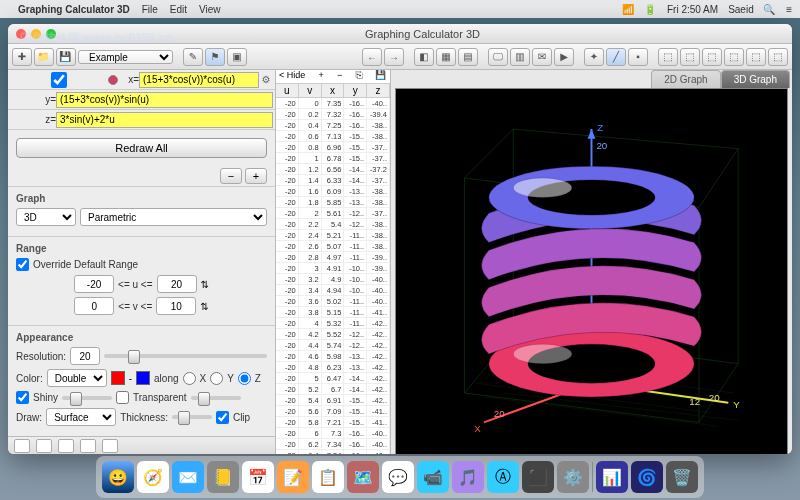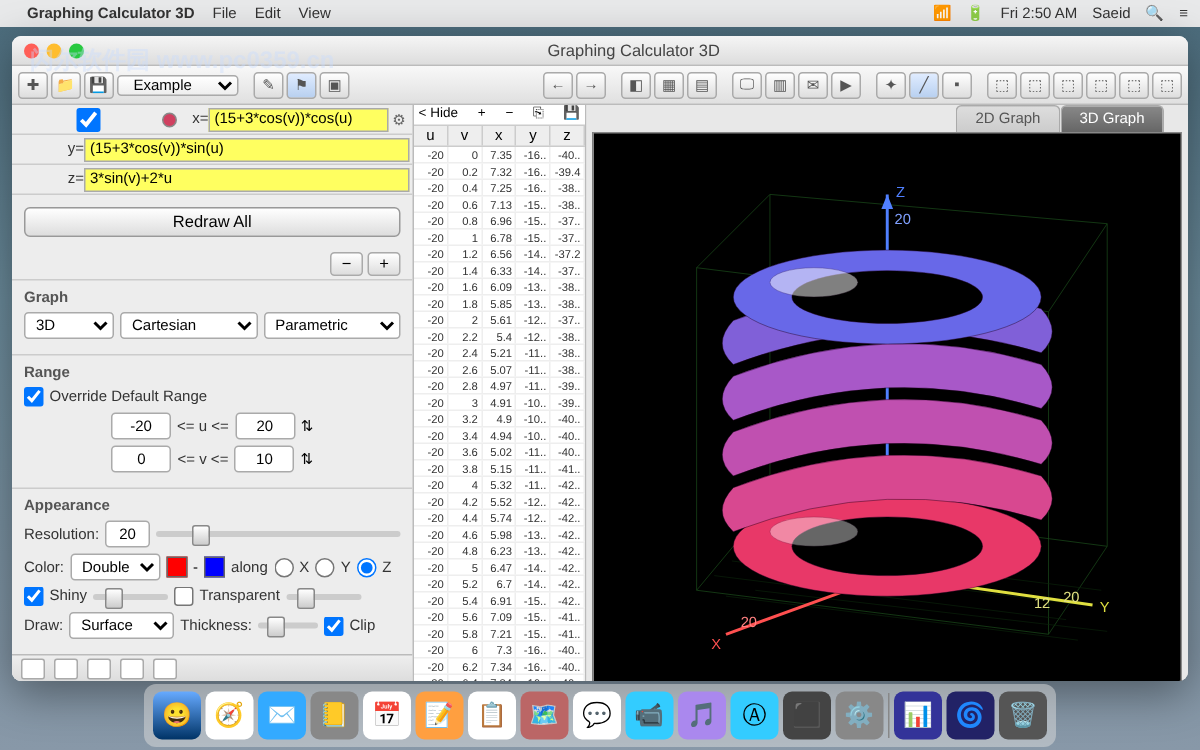--- a/index.html
+++ b/index.html
@@ -10,21 +10,21 @@
 .menubar .spacer{flex:1}
 .menubar .ritem{margin-left:10px}
 .window{position:absolute;top:24px;left:8px;right:8px;height:430px;background:#e8e8e8;border-radius:6px;box-shadow:0 8px 30px rgba(0,0,0,0.4);display:flex;flex-direction:column;overflow:hidden}
 .titlebar{height:20px;background:linear-gradient(#f5f5f5,#ddd);display:flex;align-items:center;padding:0 8px;border-bottom:1px solid #bbb}
 .tl{width:10px;height:10px;border-radius:50%;margin-right:5px}
 .tl.r{background:#ff5f57}.tl.y{background:#ffbd2e}.tl.g{background:#28c940}
 .titlebar .title{flex:1;text-align:center;color:#444;font-size:11px}
 .toolbar{height:26px;background:linear-gradient(#f8f8f8,#e0e0e0);border-bottom:1px solid #bbb;display:flex;align-items:center;padding:0 4px;gap:2px}
 .tbtn{width:20px;height:18px;background:linear-gradient(#fff,#ddd);border:1px solid #aaa;border-radius:3px;display:flex;align-items:center;justify-content:center;font-size:10px;color:#555}
 .tbtn.on{background:linear-gradient(#e0ecff,#b8d0f0)}
-.tsel{height:14px;border:1px solid #aaa;border-radius:3px;background:linear-gradient(#fff,#eee);padding:0 14px 0 6px;font-size:10px}
+.tsel{height:14px;border:1px solid #aaa;border-radius:3px;background:linear-gradient(#fff,#eee);padding:0 28px 0 6px;font-size:10px}
 .tsep{width:6px}
 .body{flex:1;display:flex;overflow:hidden}
 .left{width:268px;background:#ededed;border-right:1px solid #bbb;display:flex;flex-direction:column;overflow:hidden}
 .eqrow{display:flex;align-items:center;height:20px;border-bottom:1px solid #ccc;padding:0 2px}
 .eqrow .chk{margin:0 3px}
 .eqrow .dot{width:10px;height:10px;border-radius:50%;background:#d04060;margin-right:3px;border:1px solid #888}
 .eqrow .lbl{width:18px;text-align:right;color:#333;font-size:10px}
 .eqrow input{flex:1;height:16px;background:#ffff60;border:1px solid #aaa;padding:0 3px;font-size:10px}
 .eqrow .cfg{width:14px;text-align:center;color:#666}
 .redraw{margin:8px;height:20px;background:linear-gradient(#fff,#ddd);border:1px solid #999;border-radius:4px;font-size:11px}
@@ -43,28 +43,28 @@
 .bottombar .bi{width:16px;height:14px;border:1px solid #aaa;background:#fff;border-radius:2px}
 .mid{width:115px;background:#fff;border-right:1px solid #bbb;overflow:hidden;font-family:monospace;font-size:8px}
 .mid .hdr{display:flex;background:#eee;border-bottom:1px solid #ccc;height:14px}
 .mid .hdr div{flex:1;text-align:center;border-right:1px solid #ccc;line-height:14px}
 .mid .hide{height:14px;display:flex;align-items:flex-start;padding:0 3px;border-bottom:1px solid #ccc;justify-content:space-between}
 .mid .hide span{font-size:9px}
 .mid .rows{overflow:hidden}
 .mid .dr{display:flex;height:11px;border-bottom:1px solid #eee}
 .mid .dr div{flex:1;text-align:right;padding-right:2px;border-right:1px solid #eee;line-height:11px;font-size:7.5px;color:#333}
 .right{flex:1;background:#e8e8e8;display:flex;flex-direction:column}
-.tabs{height:20px;display:flex;align-items:center;padding:0 16px;gap:0}
+.tabs{height:20px;display:flex;align-items:center;padding:0 2px;gap:0}
 .tab{padding:3px 12px;background:linear-gradient(#ddd,#ccc);border:1px solid #aaa;border-bottom:none;border-radius:4px 4px 0 0;font-size:10px;color:#555}
 .tab.active{background:linear-gradient(#888,#666);color:#fff}
 .viewport{flex:1;margin:0 4px 4px 4px;background:#000;position:relative;border:1px solid #888}
 .viewport svg{width:100%;height:100%}
 .dock{position:absolute;bottom:2px;left:50%;transform:translateX(-50%);height:42px;background:rgba(220,220,220,0.5);border-radius:8px;display:flex;align-items:center;padding:0 6px;gap:3px}
 .dock .di{width:32px;height:32px;border-radius:6px;display:flex;align-items:center;justify-content:center;font-size:16px}
-.watermark{position:absolute;top:30px;left:20px;color:rgba(200,220,255,0.4);font-size:16px;font-weight:bold;pointer-events:none}
+.watermark{position:absolute;top:30px;left:20px;color:rgba(200,220,255,0.4);font-size:12px;font-weight:bold;pointer-events:none}
 </style>
 </head>
 <body>
 
 <div class="menubar">
   <span class="apple"></span>
   <span class="mitem" style="font-weight:bold">Graphing Calculator 3D</span>
   <span class="mitem">File</span>
   <span class="mitem">Edit</span>
   <span class="mitem">View</span>
@@ -141,21 +141,20 @@
       <button class="redraw">Redraw All</button>
       <div class="addrem">
         <button>−</button>
         <button>+</button>
       </div>
 
       <div class="section">
         <h4>Graph</h4>
         <div class="srow">
           <select style="width:60px"><option>3D</option></select>
-          <select style="flex:1"><option>Cartesian</option></select>
           <select style="flex:1"><option>Parametric</option></select>
         </div>
       </div>
 
       <div class="section">
         <h4>Range</h4>
         <div class="srow">
             <input type="checkbox" checked="" style="">
             <label>Override Default Range</label>
           </div>

